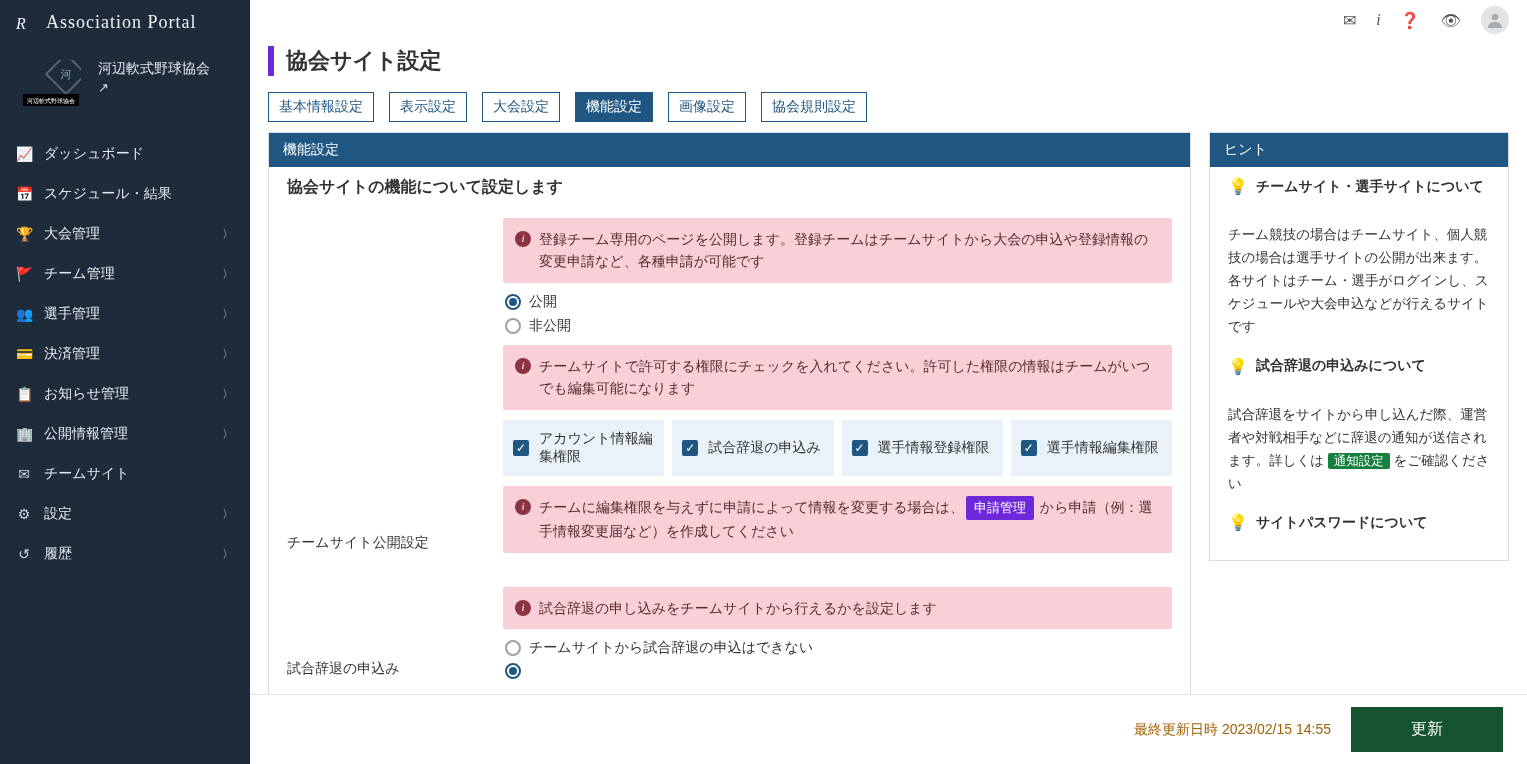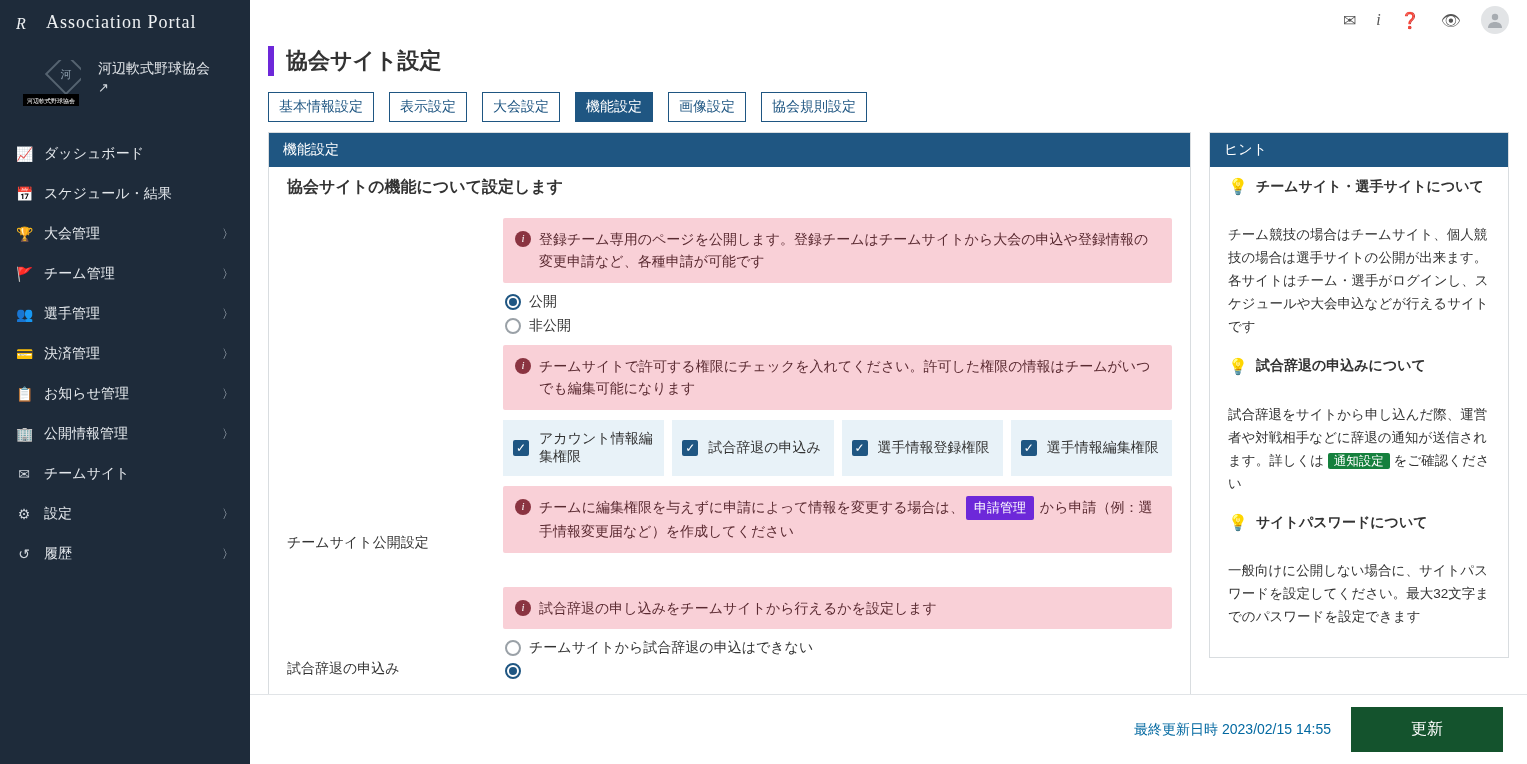--- a/index.html
+++ b/index.html
@@ -47,21 +47,21 @@
 .check-grid { display:grid; grid-template-columns:repeat(4,1fr); gap:8px; margin-bottom:10px; }
 .checkbox-card { background:#e8f2f8; padding:10px 10px; display:flex; align-items:center; gap:10px; cursor:pointer; }
 .chk { width:16px; height:16px; background:#1f5682; color:#fff; display:inline-flex; align-items:center; justify-content:center; font-size:12px; border-radius:2px; flex-shrink:0; }
 .inline-btn { display:inline-block; background:#6d28d9; color:#fff; padding:2px 8px; border-radius:2px; font-size:13px; margin:0 2px; }
 .hint-block { margin-bottom:18px; }
 .hint-title { display:flex; align-items:center; gap:8px; font-weight:600; margin-bottom:6px; color:#333; }
 .hint-title .bulb { color:#e4b300; font-size:16px; }
 .hint-text { font-size:13.5px; line-height:1.7; color:#333;margin-top:28px; }
 .hint-text .inline-chip { background:#15803d; color:#fff; padding:1px 6px; font-size:12.5px; border-radius:2px; }
 .footer { border-top:1px solid #e1e4e7; padding:12px 24px; display:flex; align-items:center; justify-content:flex-end; gap:20px; background:#fff; }
-.footer-text { color:#0369a1; font-size:14px; }
+.footer-text { color:#a16207; font-size:14px; }
 .primary-btn { background:#14532d; color:#fff; border:none; padding:12px 60px; font-size:16px; cursor:pointer; }
 </style>
 </head>
 <body>
 
 <div class="app">
   <aside class="sidebar">
     <div class="brand">
       <span class="brand-logo">
         <svg width="20" height="20" viewBox="0 0 20 20">
@@ -258,21 +258,20 @@
                   <span class="bulb">💡</span>
                   <span>試合辞退の申込みについて</span>
                 </div>
                 <div class="hint-text"><span>試合辞退をサイトから申し込んだ際、運営者や対戦相手などに辞退の通知が送信されます。詳しくは </span><span class="inline-chip">通知設定</span><span> をご確認ください</span></div>
               </div>
               <div class="hint-block">
                 <div class="hint-title">
                   <span class="bulb">💡</span>
                   <span>サイトパスワードについて</span>
                 </div>
-                <div class="hint-text">一般向けに公開しない場合に、サイトパスワードを設定してください。最大32文字までのパスワードを設定できます</div>
               </div>
             </div>
         </aside>
       </div>
     </div>
 
     <div class="footer">
       <span class="footer-text">
         <span>最終更新日時</span>
         <span> </span>

